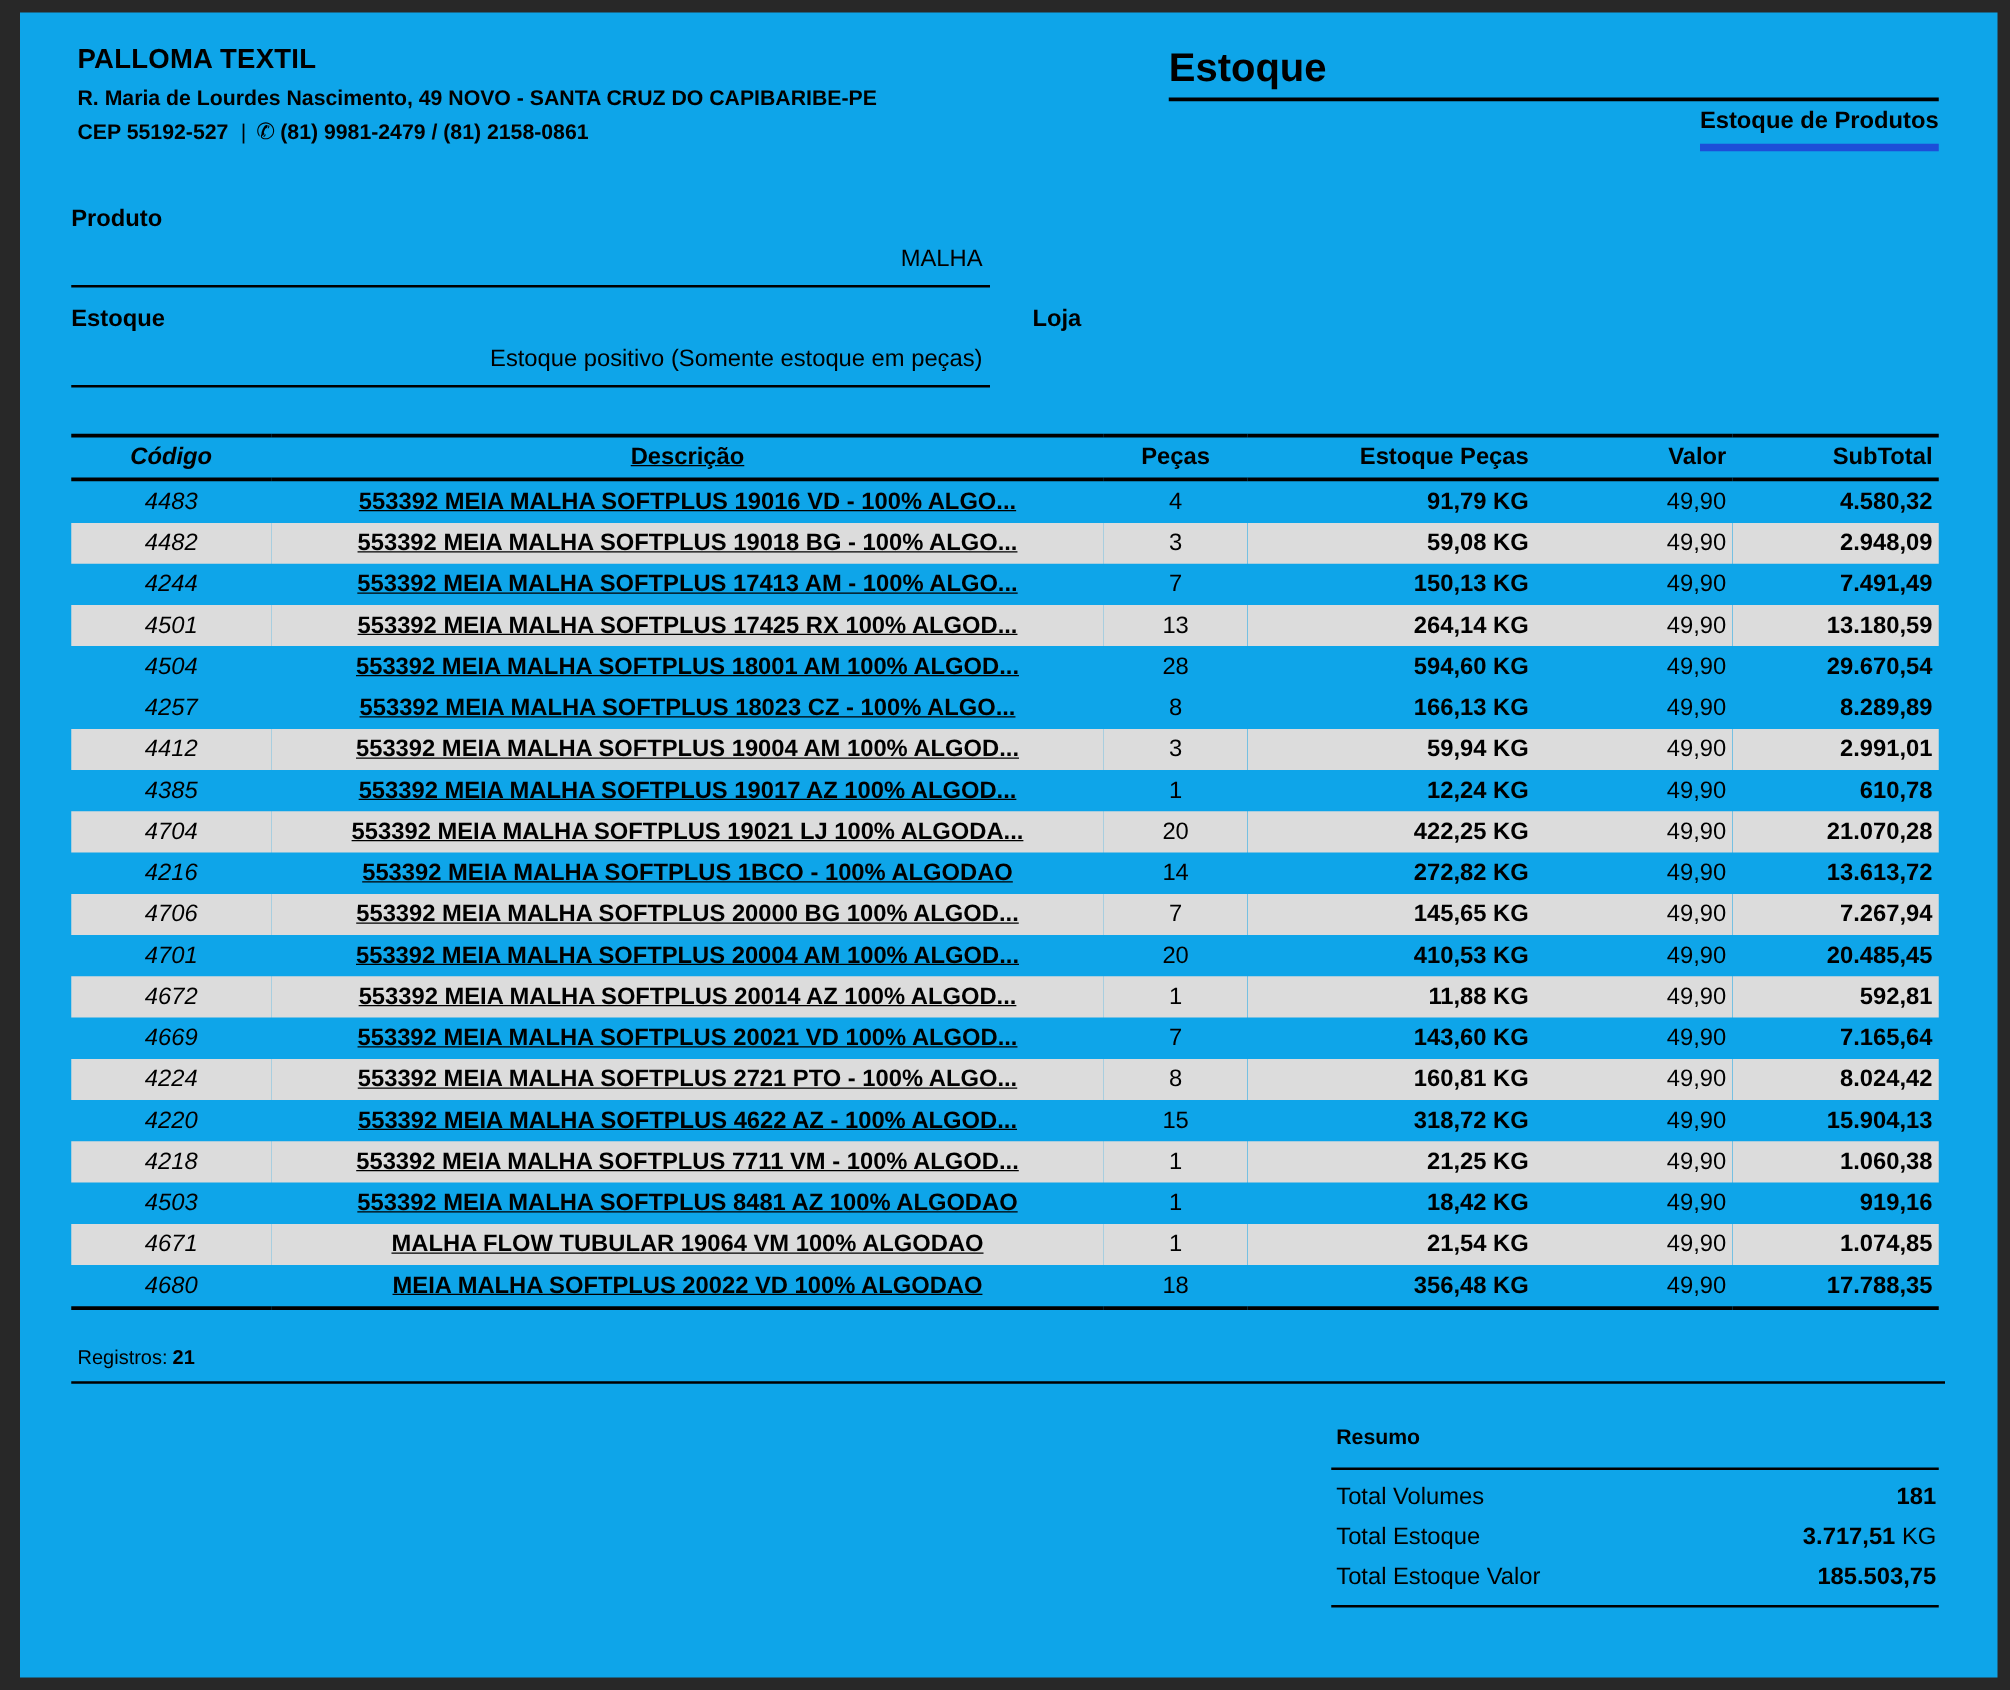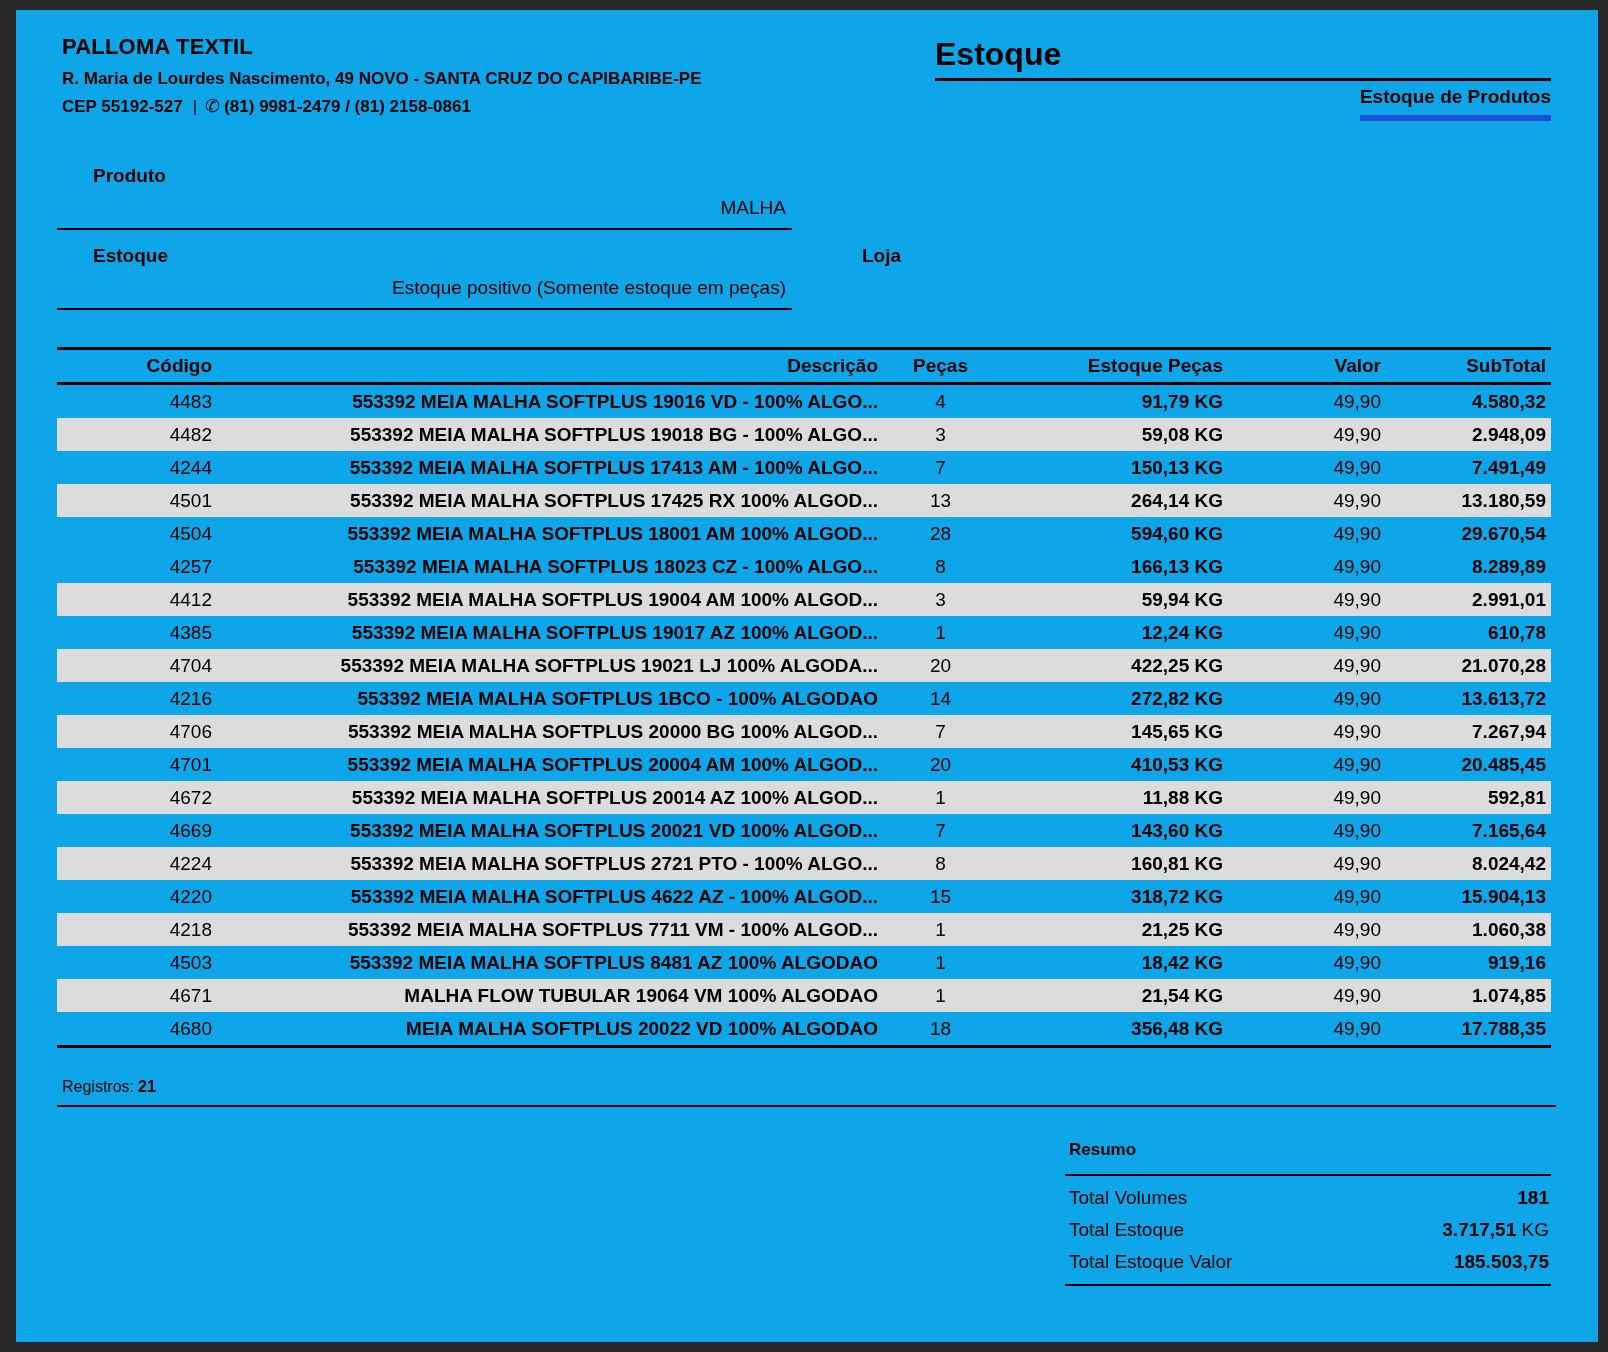--- a/index.html
+++ b/index.html
@@ -28,42 +28,42 @@
     margin:0;font-size:32px;font-weight:bold;
     padding-bottom:5px;border-bottom:3px solid #000;
   }
   .report-subtitle-wrap{text-align:right;margin-top:5px;}
   .report-subtitle{
     display:inline-block;font-size:19px;font-weight:bold;
     border-bottom:6px solid #1d4ed8;padding-bottom:7px;
   }
   
   .filter{position:absolute;}
-  .filter-label{font-size:19px;font-weight:bold;margin-left:36px;}
+  .filter-label{font-size:19px;font-weight:bold;}
   .filter-value{
     font-size:19px;text-align:right;margin-top:10px;
     padding-bottom:9px;border-bottom:2px solid #000;padding-right:6px;
   }
   .filter-produto{left:41px;top:155px;width:735px;}
   .filter-estoque{left:41px;top:235px;width:735px;}
   .filter-loja{left:810px;top:235px;width:725px;}
   
   table.stock{
     position:absolute;left:41px;top:337px;width:1494px;
     border-collapse:collapse;font-size:19px;table-layout:fixed;
   }
   table.stock th{
     border-top:3px solid #000;border-bottom:3px solid #000;
     height:32px;font-weight:bold;padding:0 5px;white-space:nowrap;
   }
   table.stock td{height:33px;padding:0 5px;white-space:nowrap;overflow:hidden;}
   table.stock tr.alt{background:#dcdcdc;}
   table.stock tbody tr:last-child td{border-bottom:3px solid #000;}
-  .col-codigo{width:150px;text-align:right;}
-  .col-desc{text-align:right;font-weight:bold;}
+  .col-codigo{width:150px;text-align:center;font-style:italic;}
+  .col-desc{text-align:center;font-weight:bold;text-decoration:underline;}
   th.col-desc{font-weight:bold;}
   .col-pecas{width:105px;text-align:center;}
   .col-estq{width:220px;text-align:right;font-weight:bold;}
   th.col-estq{font-weight:bold;}
   .col-valor{width:148px;text-align:right;font-weight:normal;}
   th.col-valor{font-weight:bold;}
   .col-sub{width:155px;text-align:right;font-weight:bold;}
   td.col-codigo,td.col-pecas,td.col-valor{font-weight:normal;}
   
   .registros{

